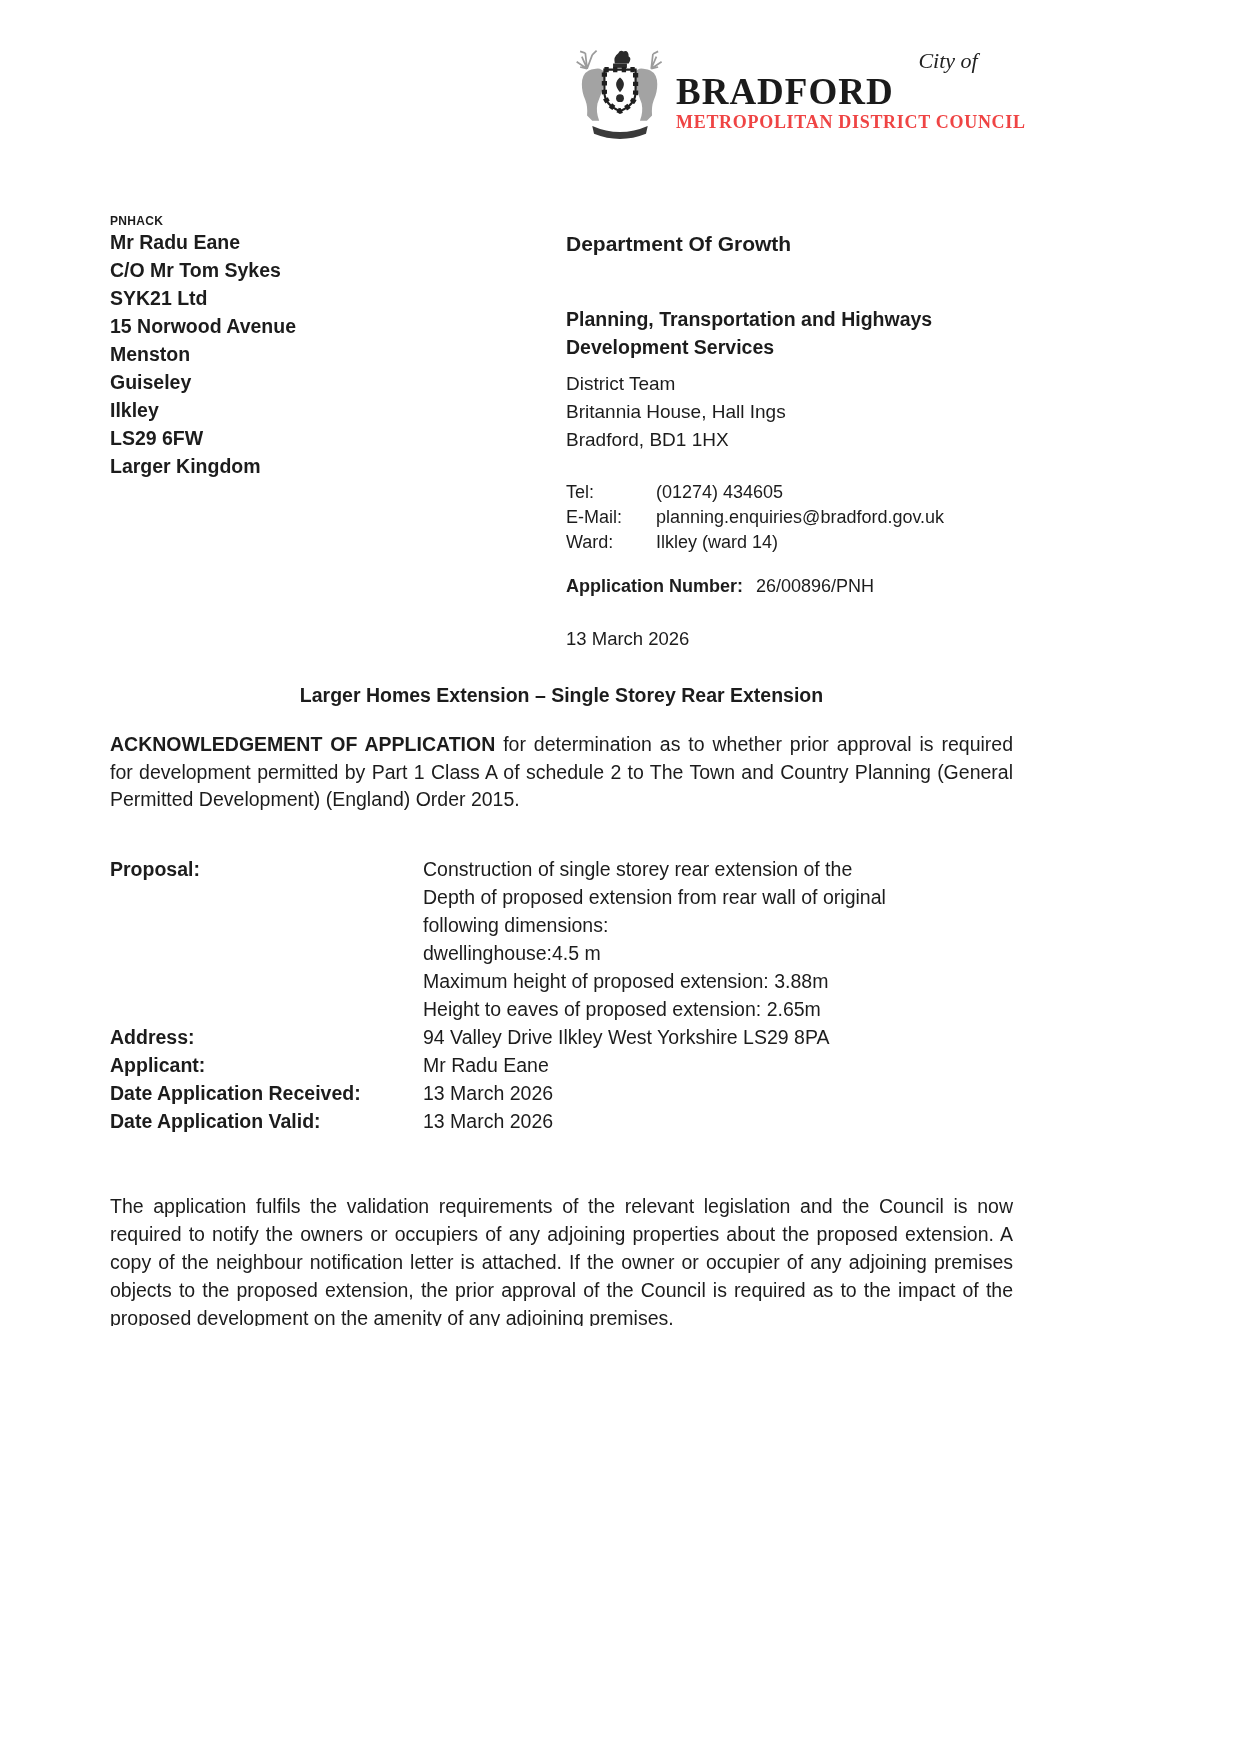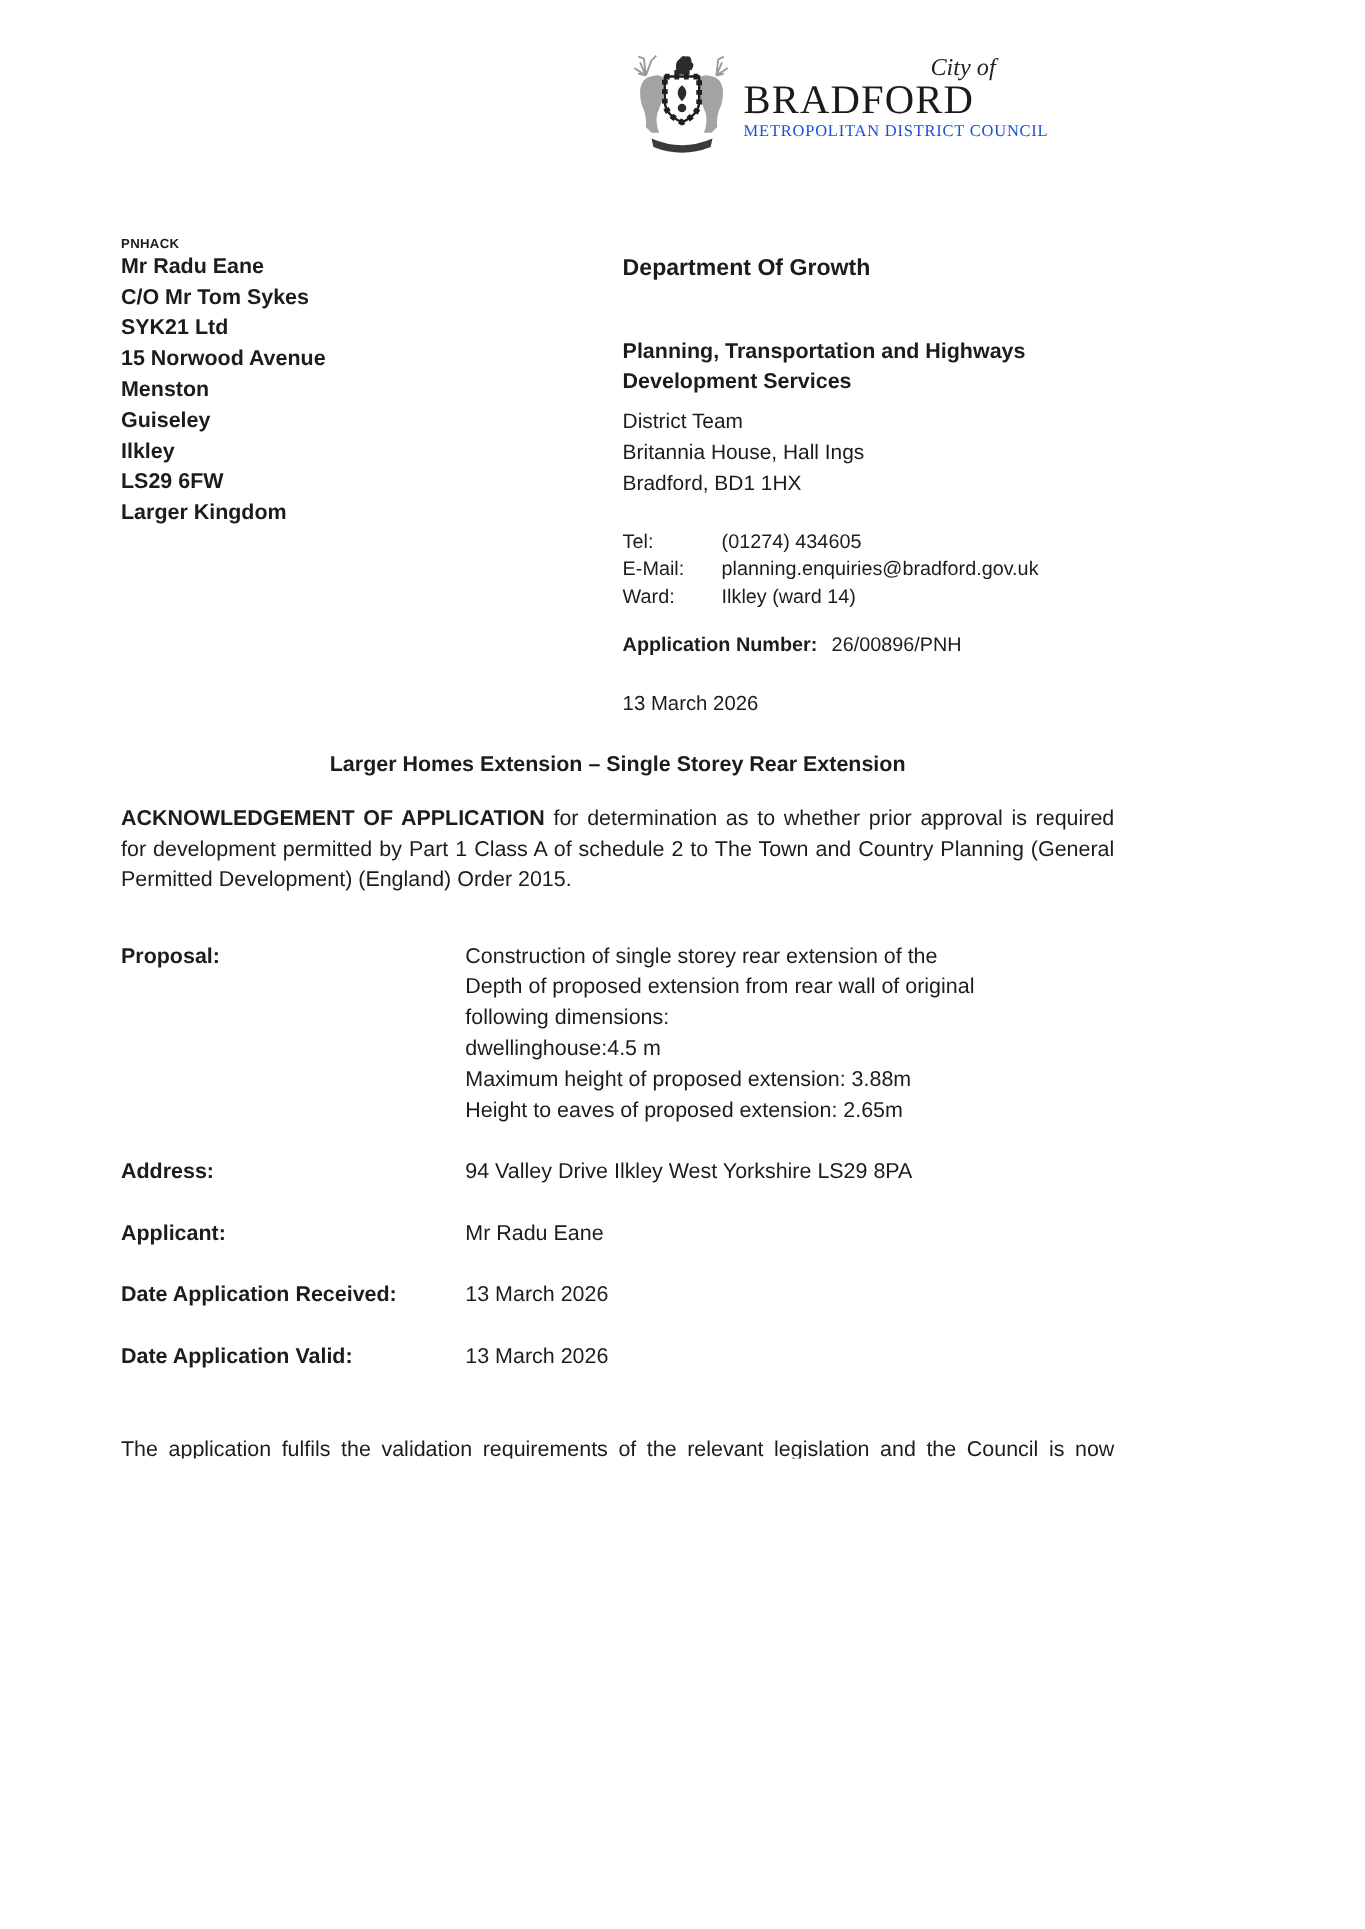--- a/index.html
+++ b/index.html
@@ -41,31 +41,31 @@
   }
   .logo-cityof {
     font-style: italic;
     font-size: 22px;
     text-align: right;
     padding-right: 48px;
     margin-top: 4px;
     color: #222;
   }
   .logo-bradford {
-    font-weight: 400;
+    font-weight: 700;
     font-size: 37px;
     letter-spacing: 1px;
     color: #1b1b1b;
     margin-top: 1px;
   }
   .logo-sub {
-    font-weight: 400;
-    font-size: 15px;
+    font-weight: 700;
+    font-size: 18px;
     letter-spacing: 0.7px;
-    color: #1d4ed8;
+    color: #ef4444;
     margin-top: 3px;
   }
 
   
   .top-columns {
     margin-top: 74px;
     display: flex;
     align-items: flex-start;
   }
   .left-col { width: 456px; flex: 0 0 auto; }
@@ -135,21 +135,20 @@
     font-size: 19.5px;
     line-height: 27.5px;
     text-align: justify;
   }
   .ack-bold { font-weight: 700; margin-top: 44px; }
 
   .fields {
     margin-top: 41px;
     display: grid;
     grid-template-columns: 313px 1fr;
-    row-gap: 28px;
   }
   .field-label {
     font-size: 19.5px;
     font-weight: 700;
     line-height: 28px;
   }
   .field-value, .field-value-line {
     font-size: 19.5px;
     line-height: 28px;
   }

